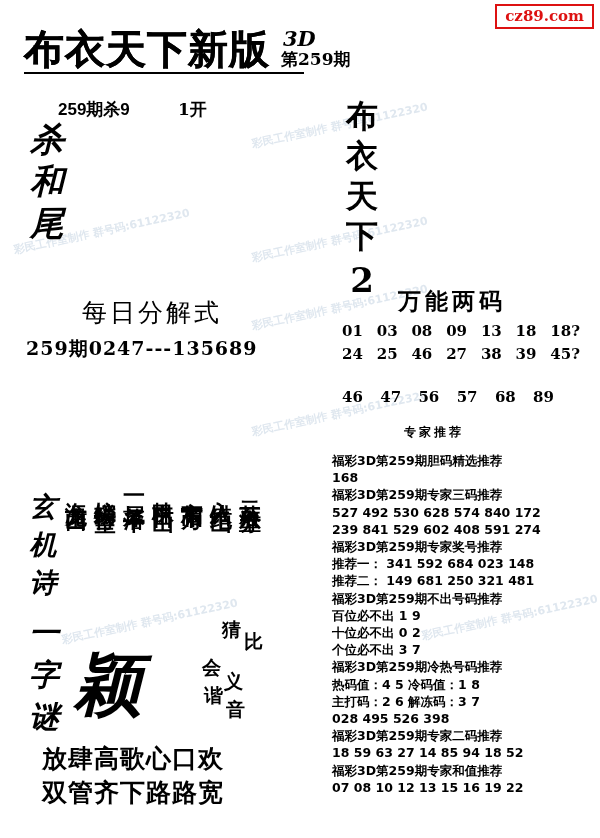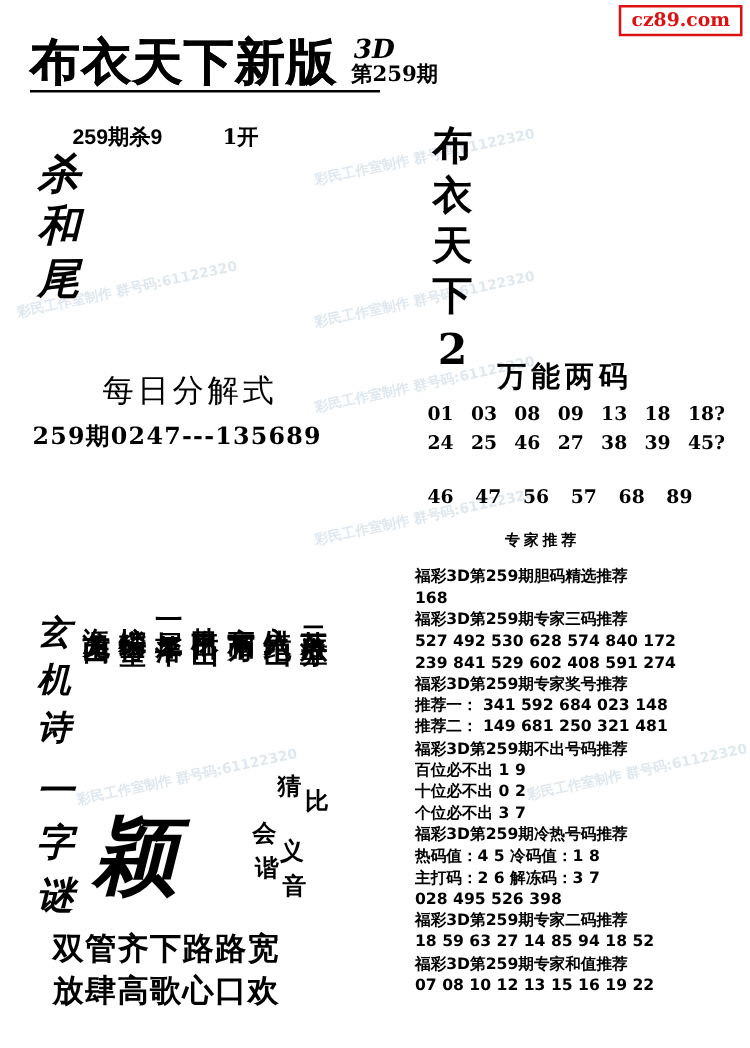--- a/index.html
+++ b/index.html
@@ -319,17 +319,17 @@
   <div class="riddle-side">
     <span class="c1">猜</span>
     <span class="c2">比</span>
     <span class="c3">会</span>
     <span class="c4">义</span>
     <span class="c5">谐</span>
     <span class="c6">音</span>
   </div>
 
   <div class="couplet">
+    <div>放肆高歌心口欢</div>
     <div>双管齐下路路宽</div>
-    <div>放肆高歌心口欢</div>
   </div>
 
 </div>
 
 </body></html>

